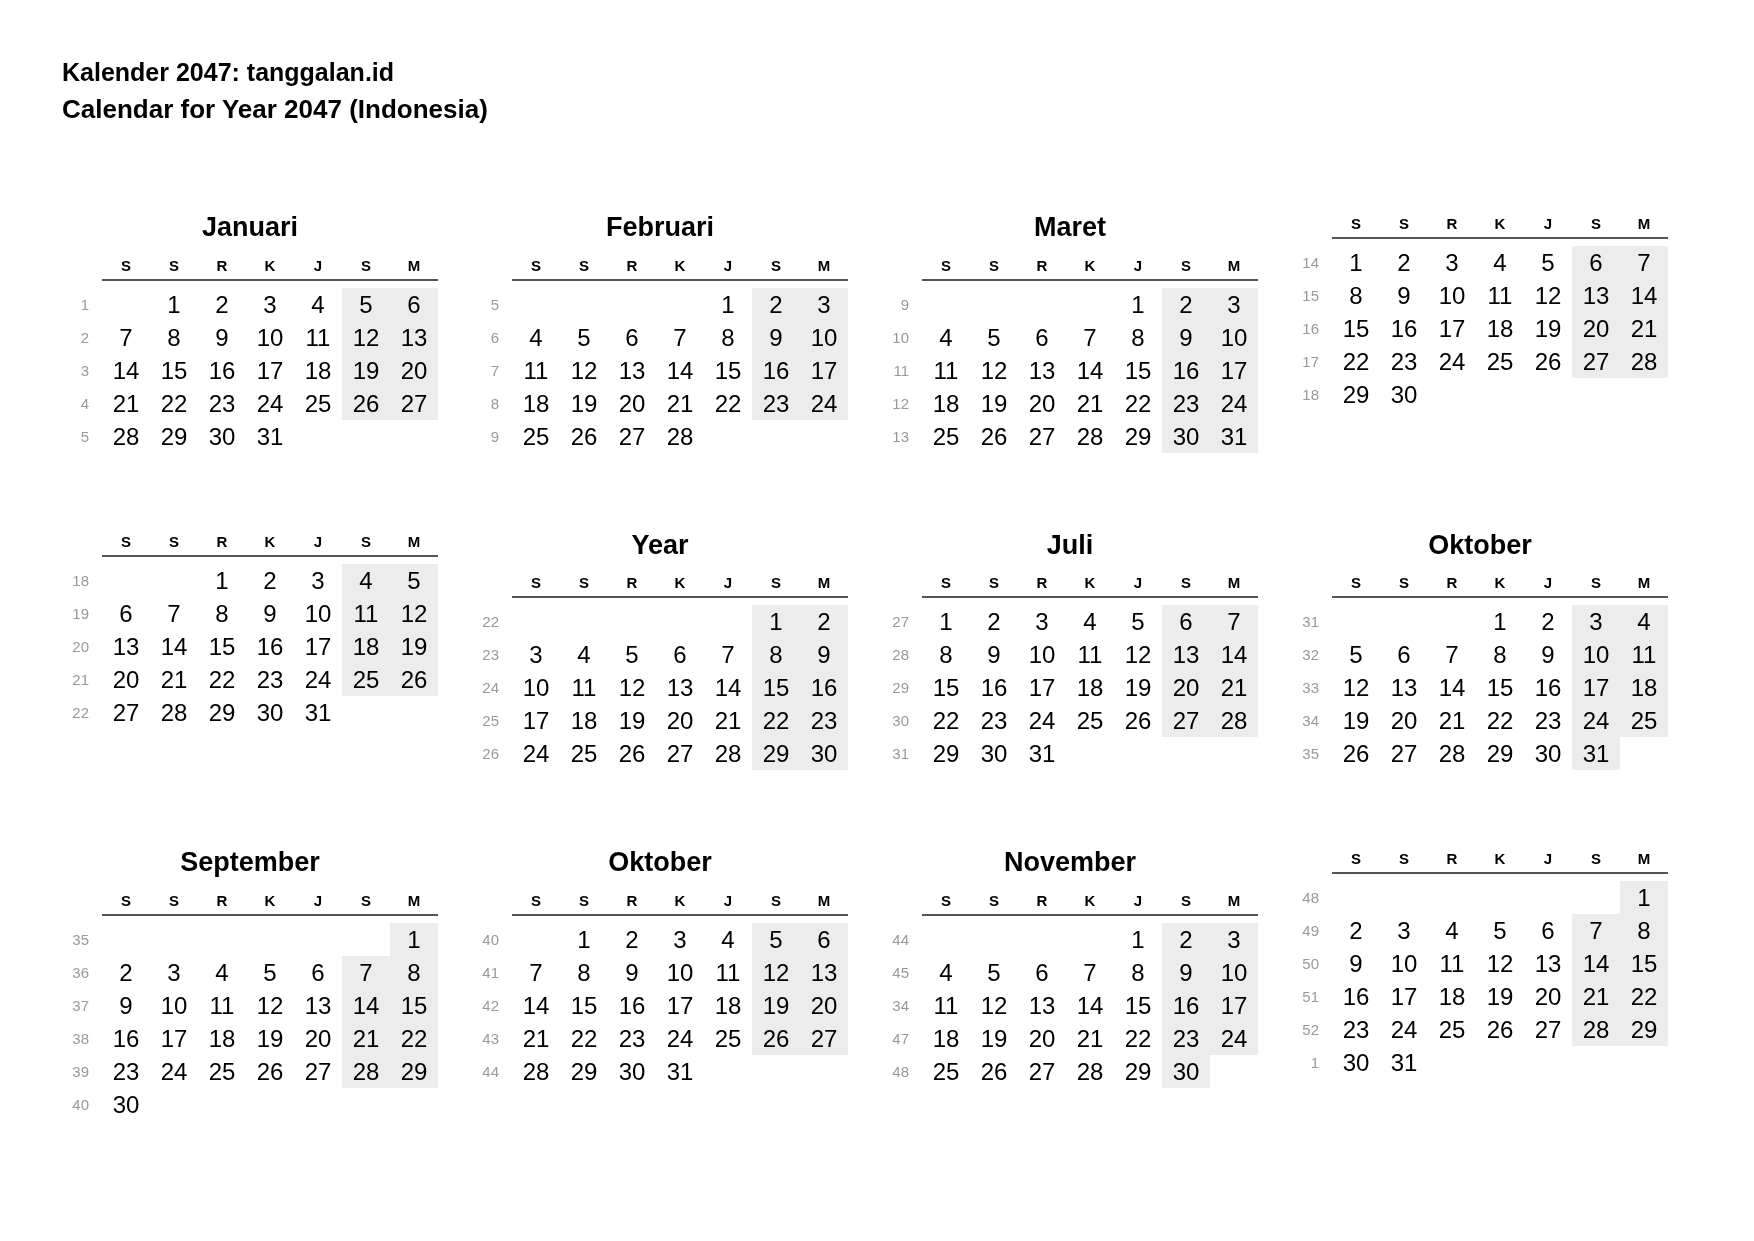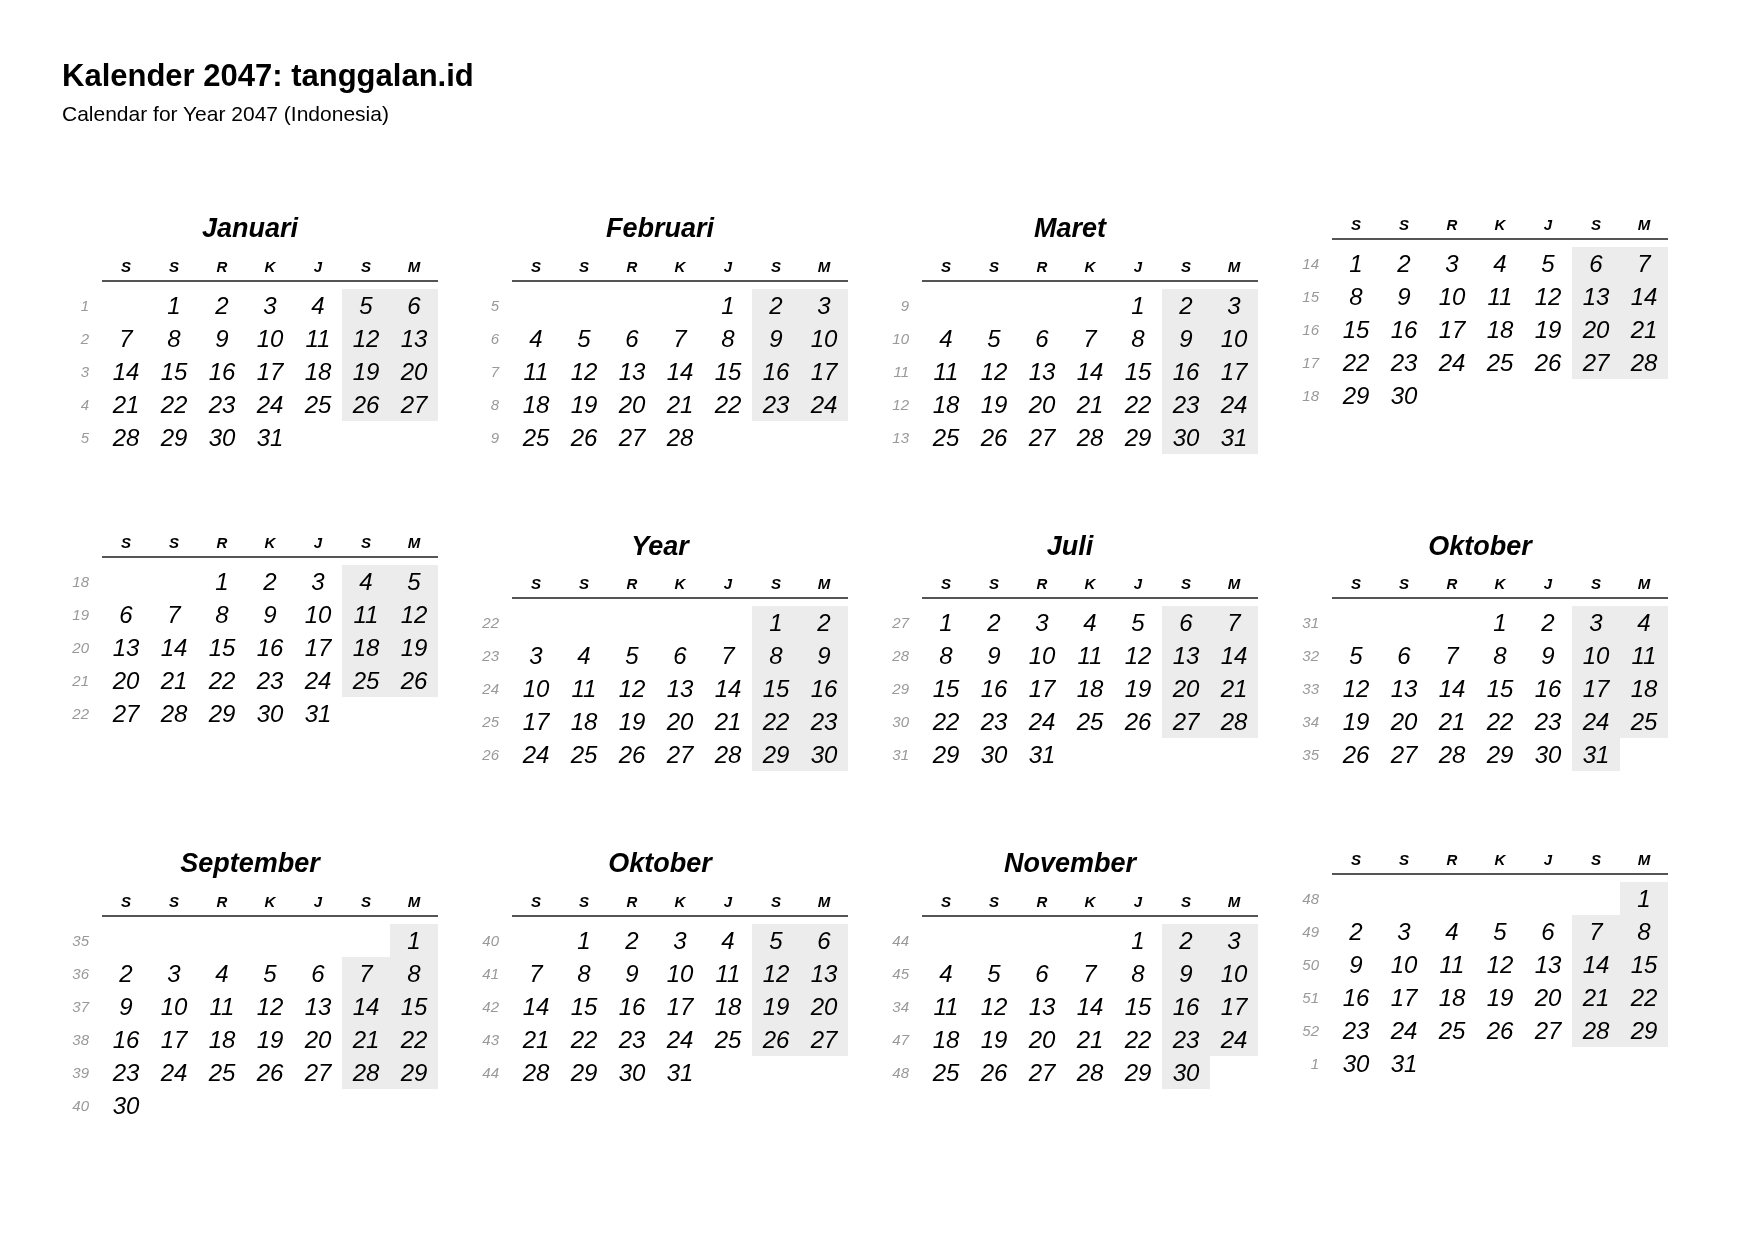--- a/index.html
+++ b/index.html
@@ -7,30 +7,30 @@
     --wknum:#999999;
     --rule:#555555;
     --text:#000000;
   }
   html,body{margin:0;padding:0;}
   body{
     width:1754px;height:1241px;overflow:hidden;background:#ffffff;
     font-family:"Liberation Sans","DejaVu Sans",sans-serif;color:var(--text);
   }
   .page{padding:58px 0 0 62px;box-sizing:border-box;width:1754px;height:1241px;}
-  .page-title{font-size:31px;font-weight:bold;margin:0;line-height:1.15;}
-  .page-subtitle{font-size:21px;font-weight:normal;margin:7px 8px 0 0;line-height:1.2;}
+  .page-title{font-size:25px;font-weight:bold;margin:0;line-height:1.15;}
+  .page-subtitle{font-size:26px;font-weight:bold;margin:7px 8px 0 0;line-height:1.2;}
   .months{
     margin-top:88px;
     display:grid;
     grid-template-columns:repeat(4,376px);
     column-gap:34px;
     row-gap:78px;
   }
-  .month{width:376px;font-style:italic;}
+  .month{width:376px;}
   .mtitle{font-size:27px;font-weight:bold;text-align:center;margin:0 0 12px 0;line-height:1.1;}
   .mtable{display:grid;grid-template-columns:40px repeat(7,48px);}
   .dh{
     font-size:15px;font-weight:bold;text-align:center;
     height:26px;line-height:22px;box-sizing:border-box;
     border-bottom:2px solid var(--rule);
   }
   .wkhd{border-bottom:none;height:26px;}
   .wk{
     font-size:15px;color:var(--wknum);text-align:right;

